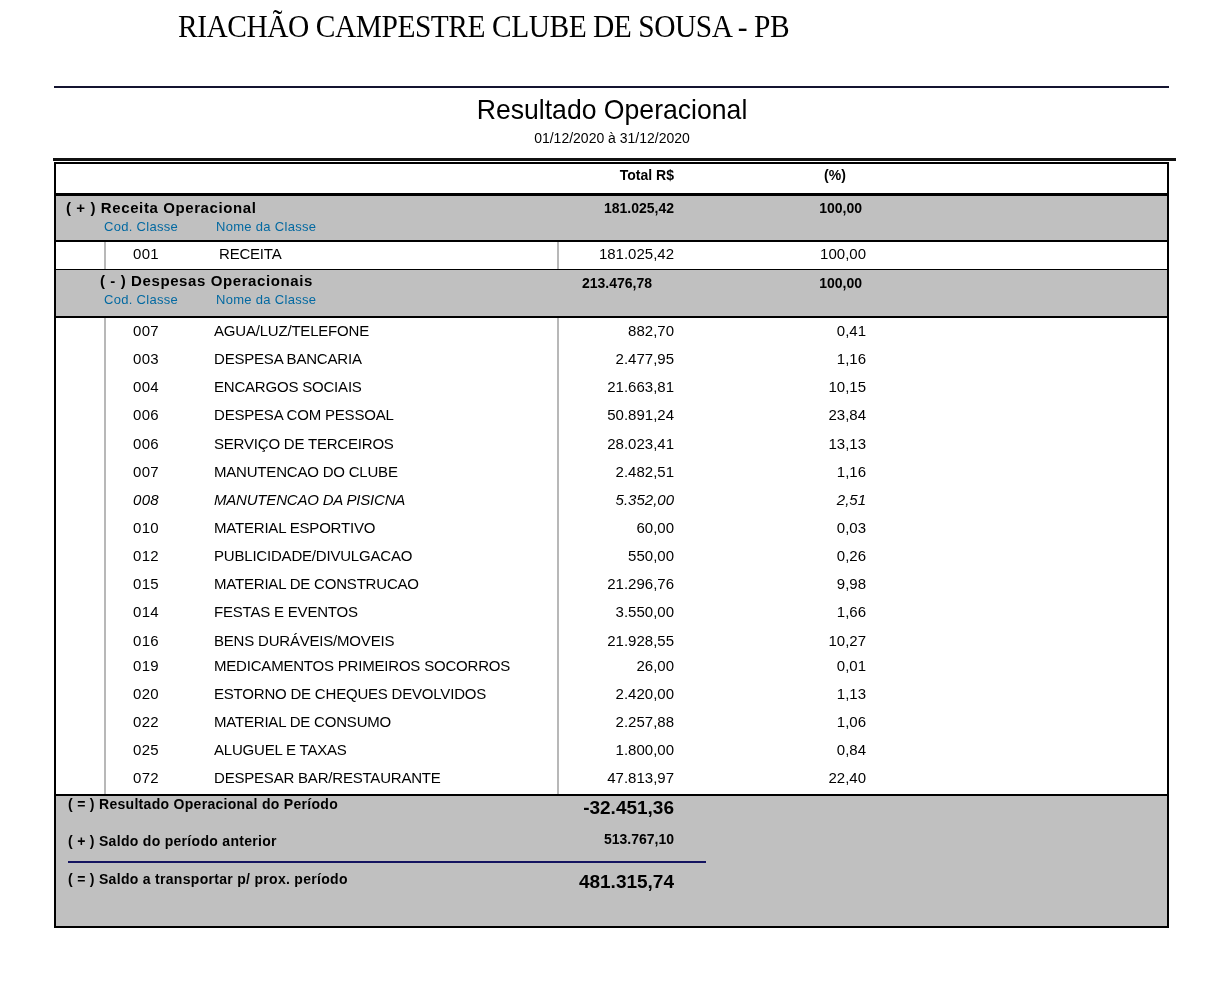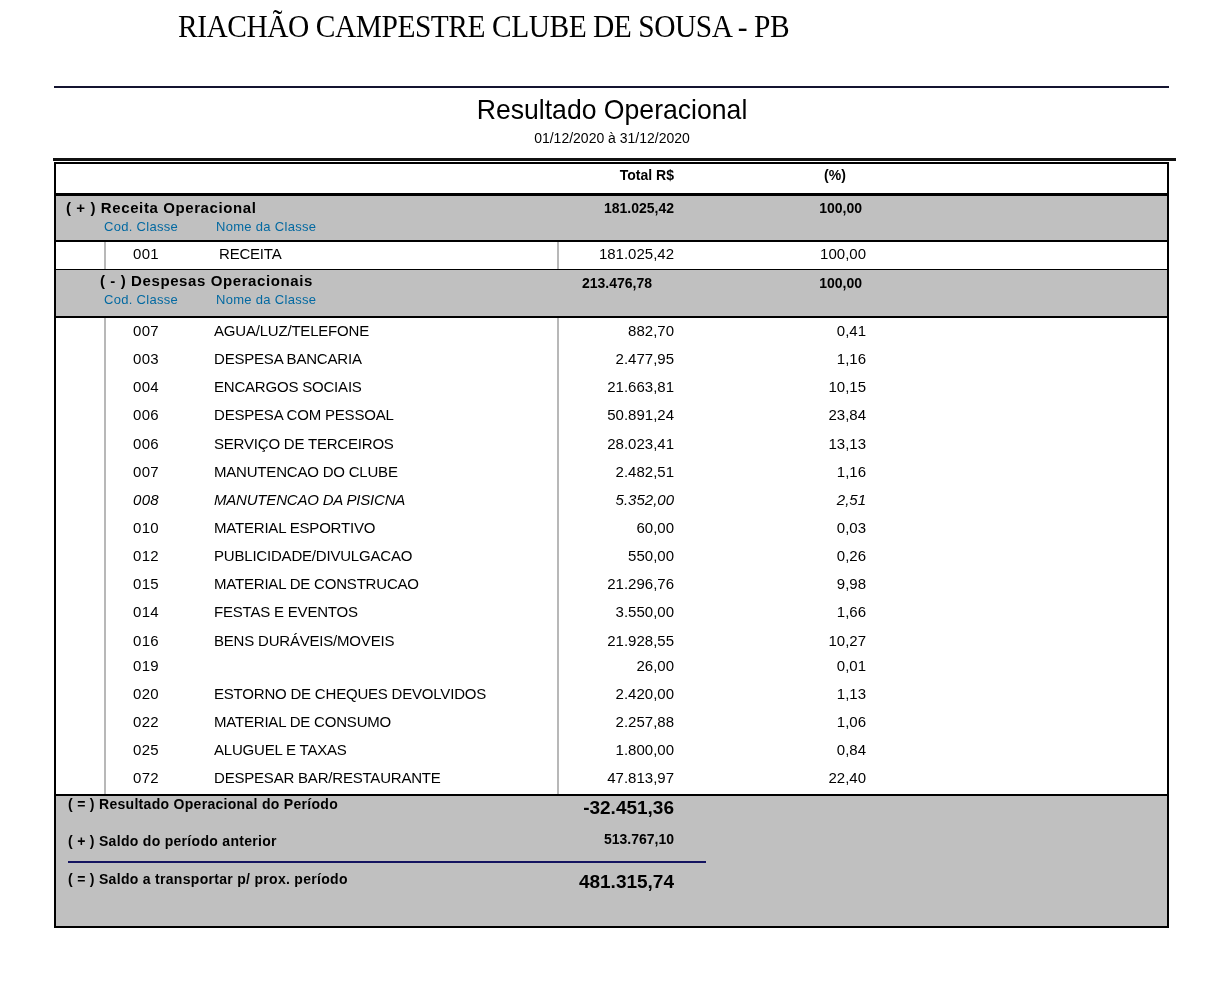--- a/index.html
+++ b/index.html
@@ -156,20 +156,21 @@
       <span class="pct">1,66</span>
     </div>
     <div class="abs row" style="top: 628px;">
       <span class="code">016</span>
       <span class="name">BENS DURÁVEIS/MOVEIS</span>
       <span class="total">21.928,55</span>
       <span class="pct">10,27</span>
     </div>
     <div class="abs row" style="top: 653px;">
       <span class="code">019</span>
+      <span class="name">MEDICAMENTOS PRIMEIROS SOCORROS</span>
       <span class="total">26,00</span>
       <span class="pct">0,01</span>
     </div>
     <div class="abs row" style="top: 681px;">
       <span class="code">020</span>
       <span class="name">ESTORNO DE CHEQUES DEVOLVIDOS</span>
       <span class="total">2.420,00</span>
       <span class="pct">1,13</span>
     </div>
     <div class="abs row" style="top: 709px; padding-left: 40px;">

